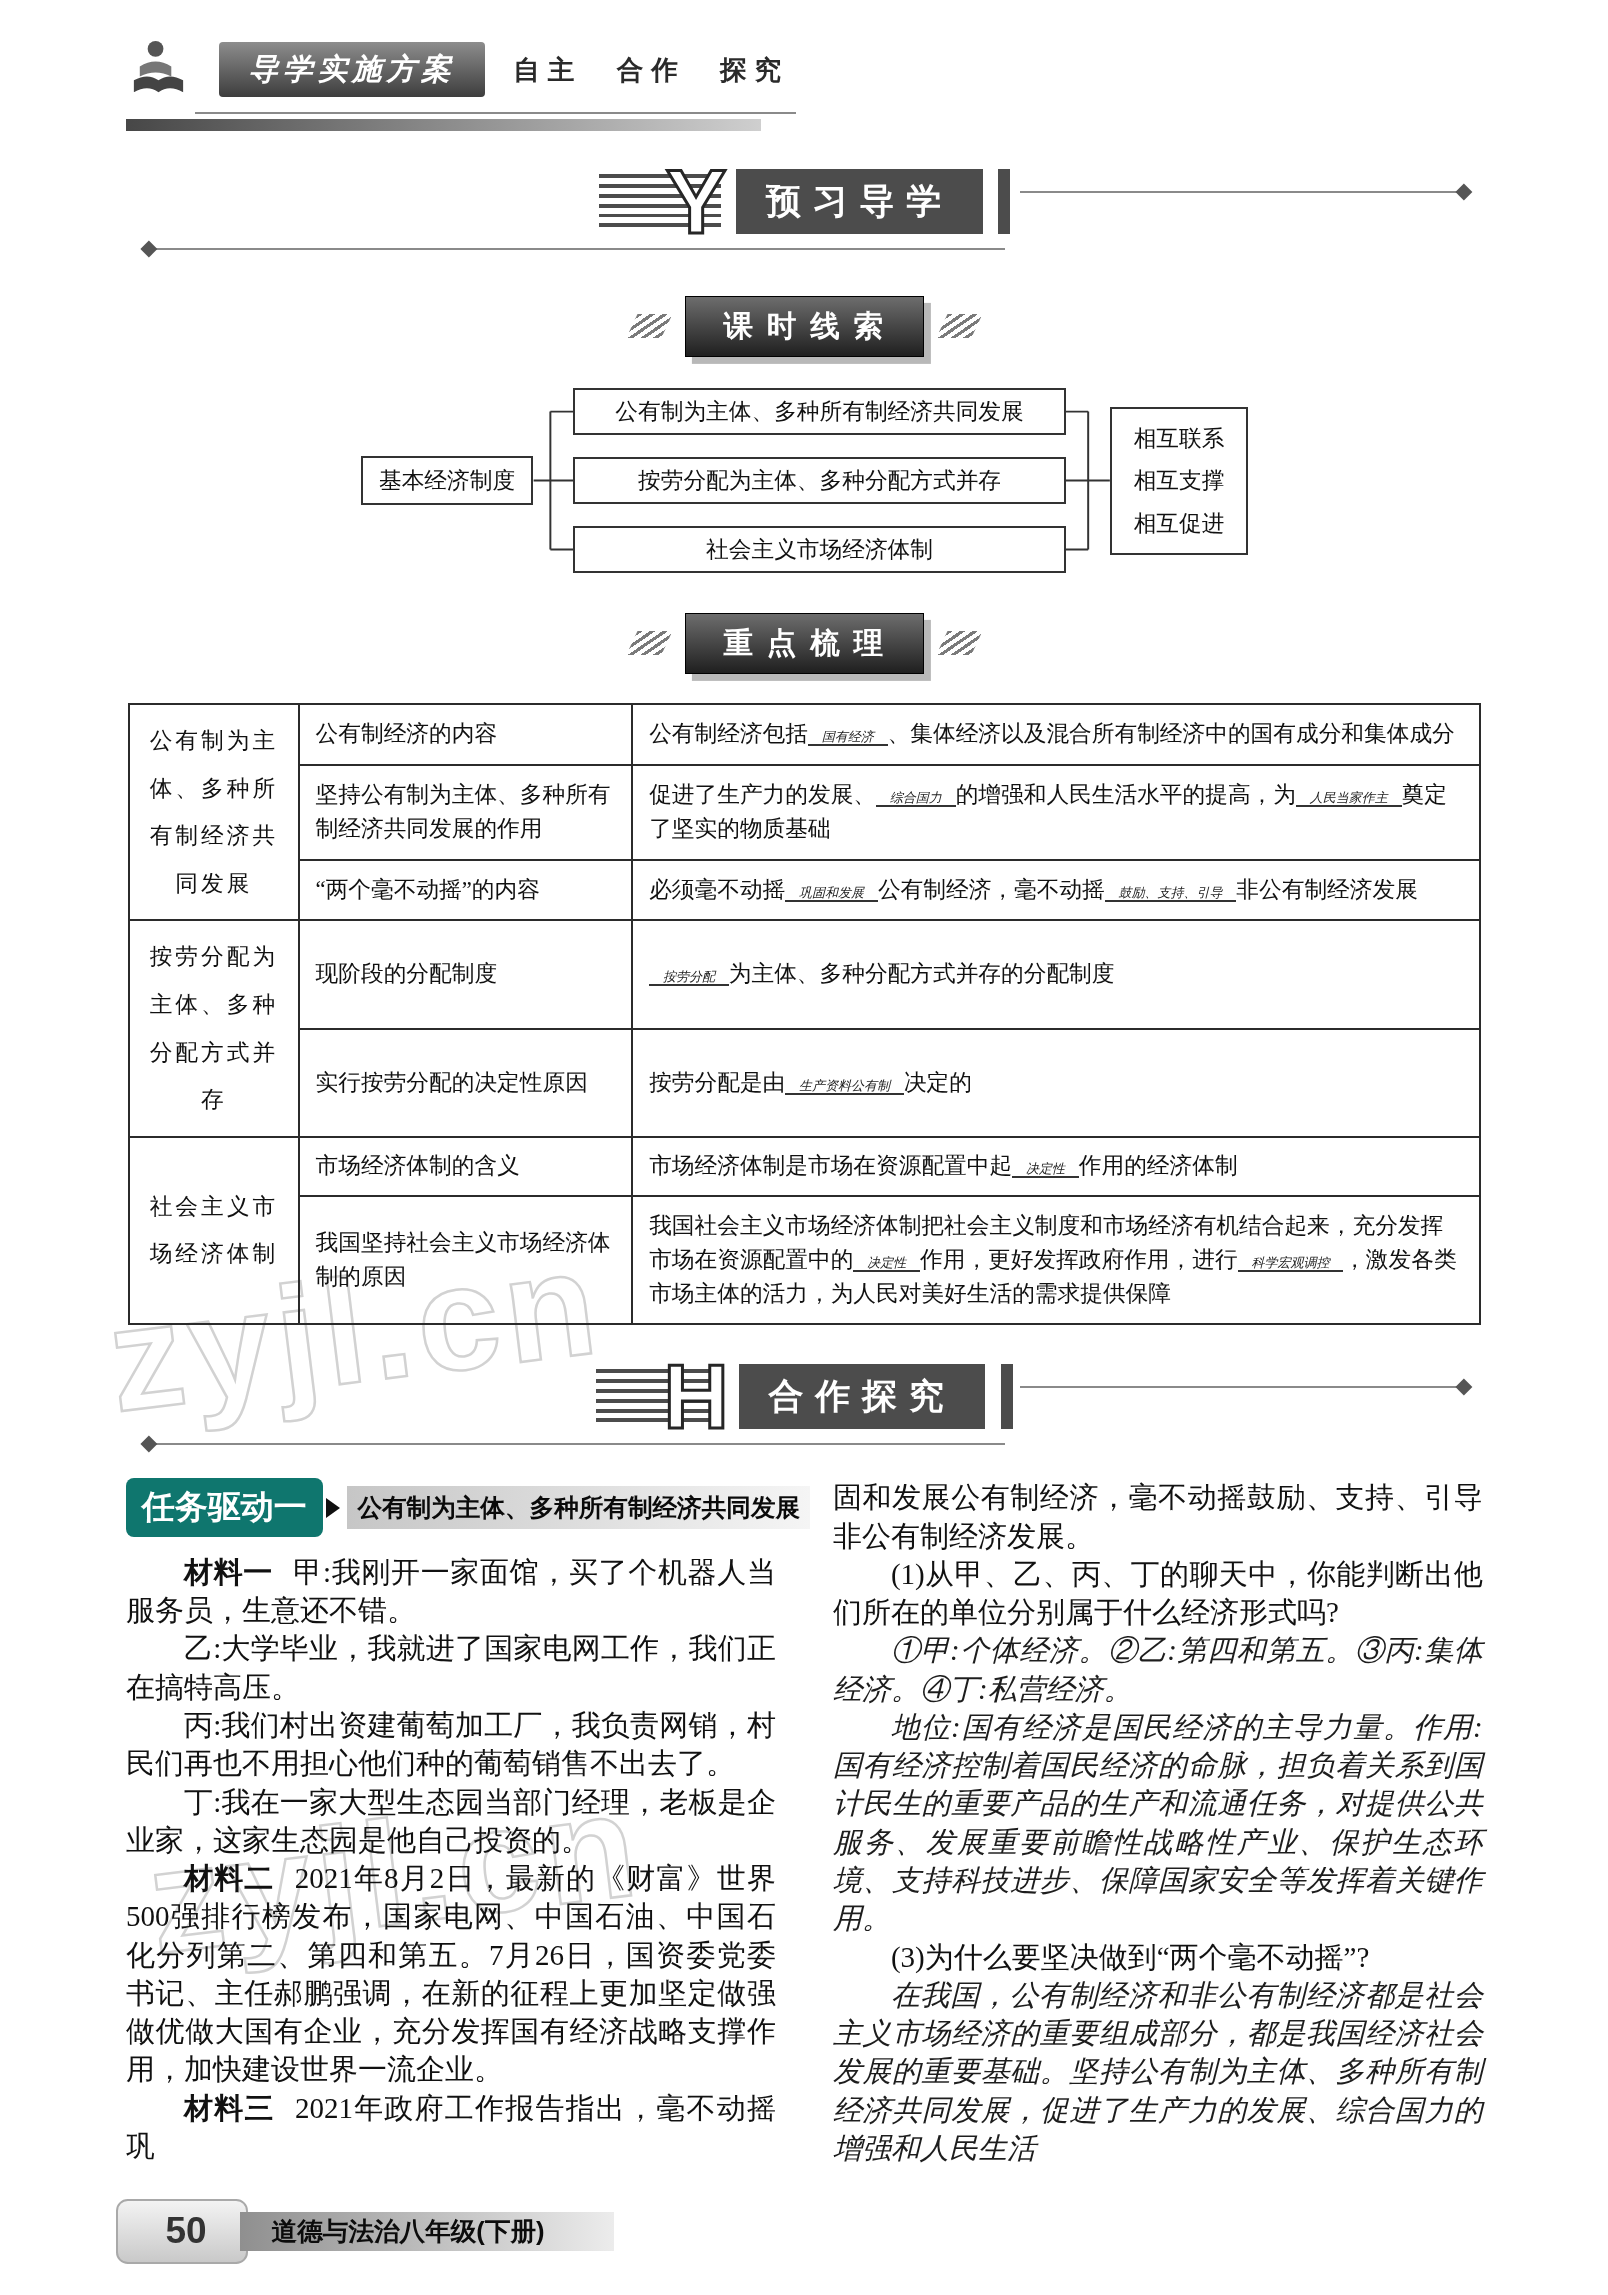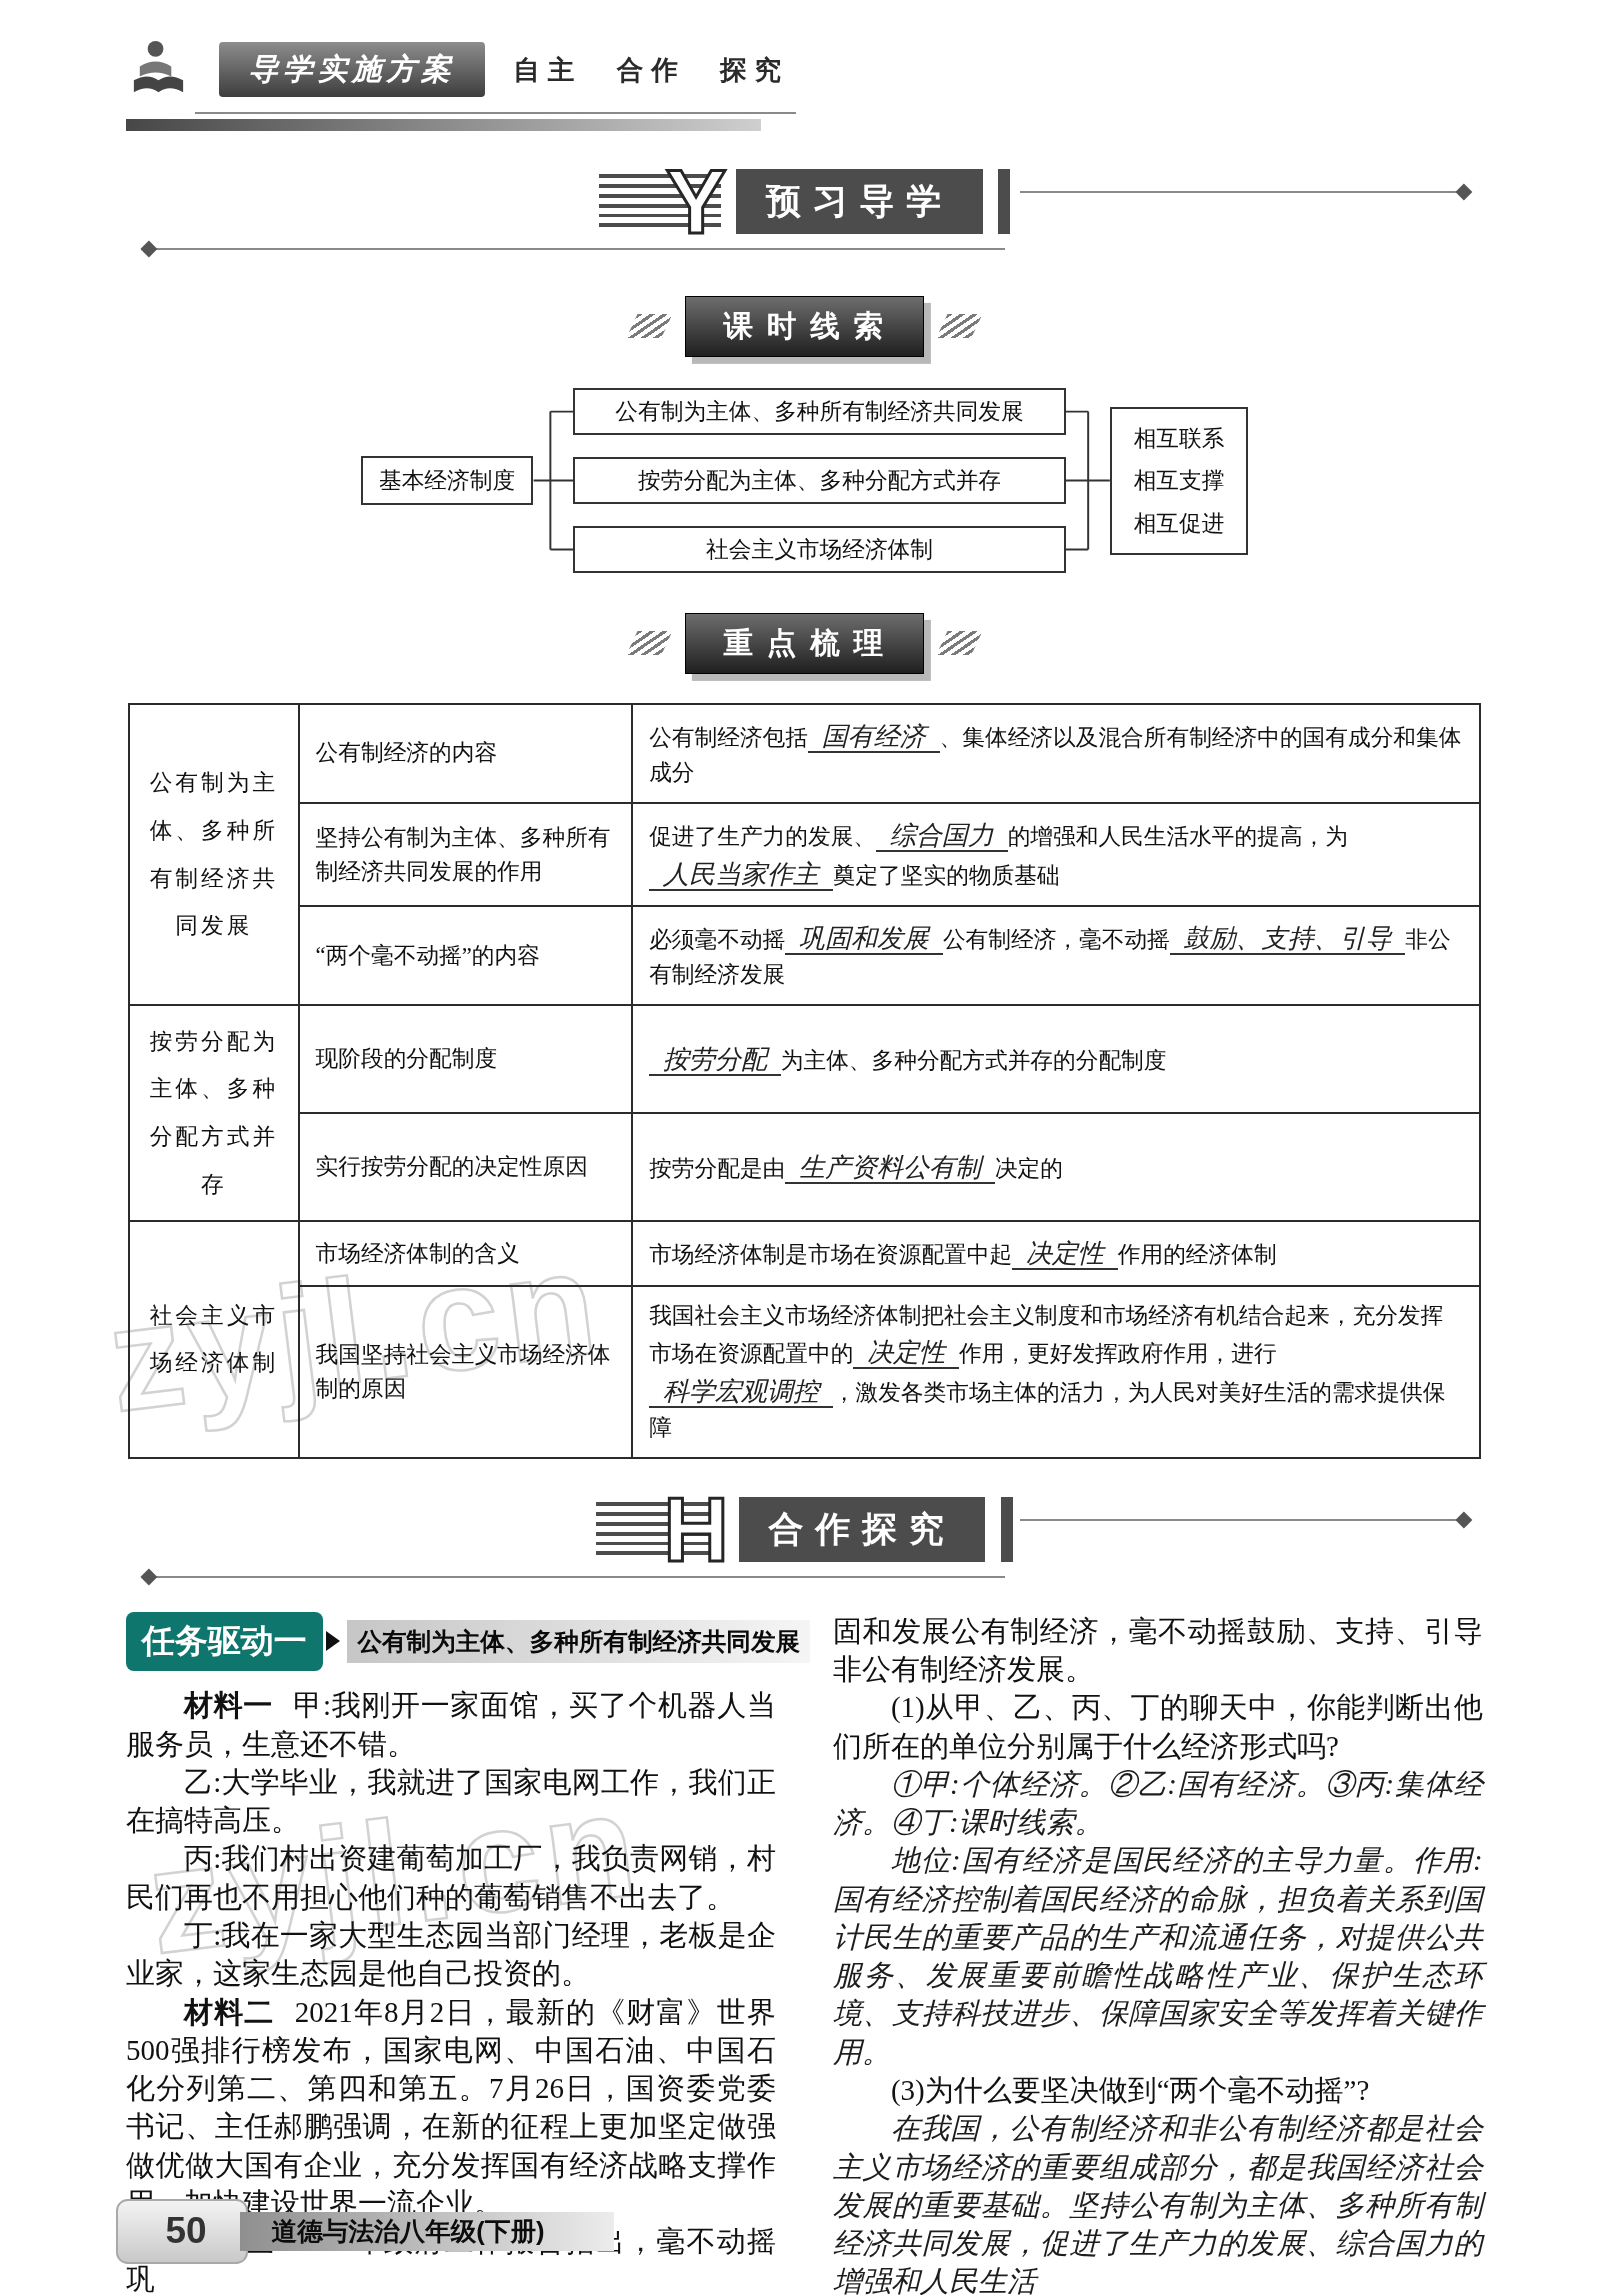--- a/index.html
+++ b/index.html
@@ -95,21 +95,21 @@
   .d-res{left:749px; top:20.7px; width:138px; height:148px; flex-direction:column; justify-content:space-around; padding:7.9px 0;}
 
   
   .kp{width:1353px; margin:29.6px auto 0; border-collapse:collapse; font-size:22.7px;}
   .kp td{border:2px solid #2b2b2b; padding:11.8px 15.8px; line-height:1.5; vertical-align:middle;}
   .kp .grp{width:148px; text-align:center; letter-spacing:3px; line-height:2.1; padding:11.8px 9.9px;}
   .kp .topic{width:300px;}
   .blank{
     display:inline; border-bottom:2px solid #333; padding:0 13.8px;
     font-family:Liberation Serif, serif; font-style:italic;
-    font-size:26px; color:#222; white-space:nowrap;
+    font-size:13px; color:#222; white-space:nowrap;
   }
 
   
   .columns{display:flex; gap:57px; margin:17.7px 126px 0;}
   .col{width:calc(50% - 28.6px);}
   .task-row{display:flex; align-items:center; margin-bottom:15.8px;}
   .task-badge{
     background:#0f766e; color:#fff; border-radius:7.9px;
     font-family:"Liberation Sans", sans-serif; font-weight:bold;
     font-size:33px; padding:6.9px 15.8px; white-space:nowrap;
@@ -278,21 +278,21 @@
       <p class="para"><span class="mat">材料一</span><span>甲:我刚开一家面馆，买了个机器人当服务员，生意还不错。</span></p>
       <p class="para"><span>乙:大学毕业，我就进了国家电网工作，我们正在搞特高压。</span></p>
       <p class="para"><span>丙:我们村出资建葡萄加工厂，我负责网销，村民们再也不用担心他们种的葡萄销售不出去了。</span></p>
       <p class="para"><span>丁:我在一家大型生态园当部门经理，老板是企业家，这家生态园是他自己投资的。</span></p>
       <p class="para"><span class="mat">材料二</span><span>2021年8月2日，最新的《财富》世界500强排行榜发布，国家电网、中国石油、中国石化分列第二、第四和第五。7月26日，国资委党委书记、主任郝鹏强调，在新的征程上更加坚定做强做优做大国有企业，充分发挥国有经济战略支撑作用，加快建设世界一流企业。</span></p>
       <p class="para"><span class="mat">材料三</span><span>2021年政府工作报告指出，毫不动摇巩</span></p>
     </div>
     <div class="col">
       <p class="para noindent"><span>固和发展公有制经济，毫不动摇鼓励、支持、引导非公有制经济发展。</span></p>
       <p class="para"><span>(1)从甲、乙、丙、丁的聊天中，你能判断出他们所在的单位分别属于什么经济形式吗?</span></p>
-      <p class="para hand"><span>①甲:个体经济。②乙:国有经济。③丙:集体经济。④丁:课时线索。</span></p>
+      <p class="para hand"><span>①甲:个体经济。②乙:第四和第五。③丙:集体经济。④丁:私营经济。</span></p>
       <p class="para hand"><span>地位:国有经济是国民经济的主导力量。作用:国有经济控制着国民经济的命脉，担负着关系到国计民生的重要产品的生产和流通任务，对提供公共服务、发展重要前瞻性战略性产业、保护生态环境、支持科技进步、保障国家安全等发挥着关键作用。</span></p>
       <p class="para"><span>(3)为什么要坚决做到“两个毫不动摇”?</span></p>
       <p class="para hand"><span>在我国，公有制经济和非公有制经济都是社会主义市场经济的重要组成部分，都是我国经济社会发展的重要基础。坚持公有制为主体、多种所有制经济共同发展，促进了生产力的发展、综合国力的增强和人民生活</span></p>
     </div>
   </div>
 
   <div class="ftr">
     <div class="page-badge">50</div>
     <div class="book-band">道德与法治八年级(下册)</div>
   </div>

